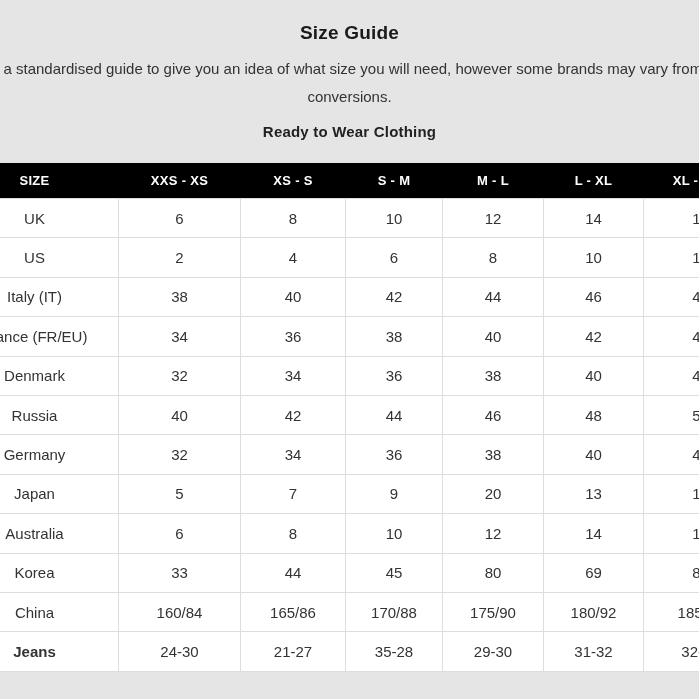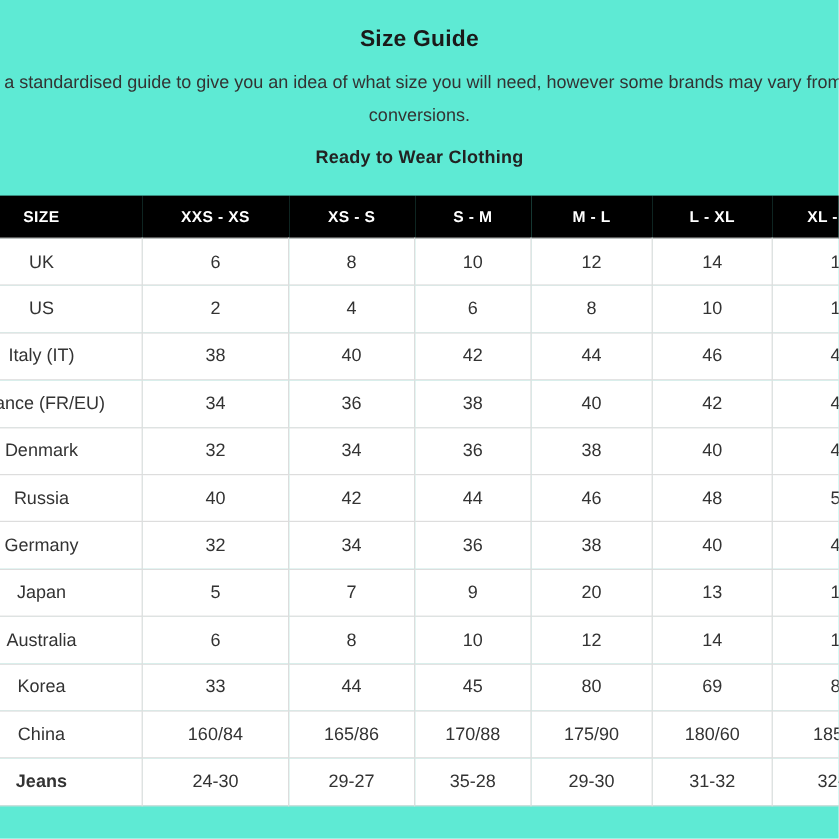--- a/index.html
+++ b/index.html
@@ -1,17 +1,17 @@
 <!DOCTYPE html>
 <html><head>
 <meta charset="utf-8">
 <style>
   html,body{margin:0;padding:0;background:#fff;}
   .stage{
-    position:relative;width:699px;height:699px;overflow:hidden;background:#5eead4;
+    position:relative;width:699px;height:699px;overflow:hidden;background:#e5e5e5;
     font-family:"Liberation Sans","DejaVu Sans",sans-serif;
   }
   .content{position:absolute;left:-63px;top:0;width:825px;}
   .page-title{
     margin:21px 0 0;font-size:19px;line-height:23px;font-weight:bold;
     text-align:center;color:#1a1a1a;letter-spacing:.2px;
   }
   .intro{margin-top:11px;font-size:15px;line-height:28px;color:#333;text-align:center;}
   .intro .line{white-space:nowrap;}
   .section-heading{
@@ -160,27 +160,27 @@
           <td>80</td>
           <td>69</td>
           <td>88</td>
         </tr>
         <tr>
           <td>China</td>
           <td>160/84</td>
           <td>165/86</td>
           <td>170/88</td>
           <td>175/90</td>
-          <td>180/60</td>
+          <td>180/92</td>
           <td>185/94</td>
         </tr>
         <tr class="bold-label">
           <td>Jeans</td>
           <td>24-30</td>
-          <td>29-27</td>
+          <td>21-27</td>
           <td>35-28</td>
           <td>29-30</td>
           <td>31-32</td>
           <td>32-33</td>
         </tr>
       </tbody>
     </table>
 
   </div>
 </div>

